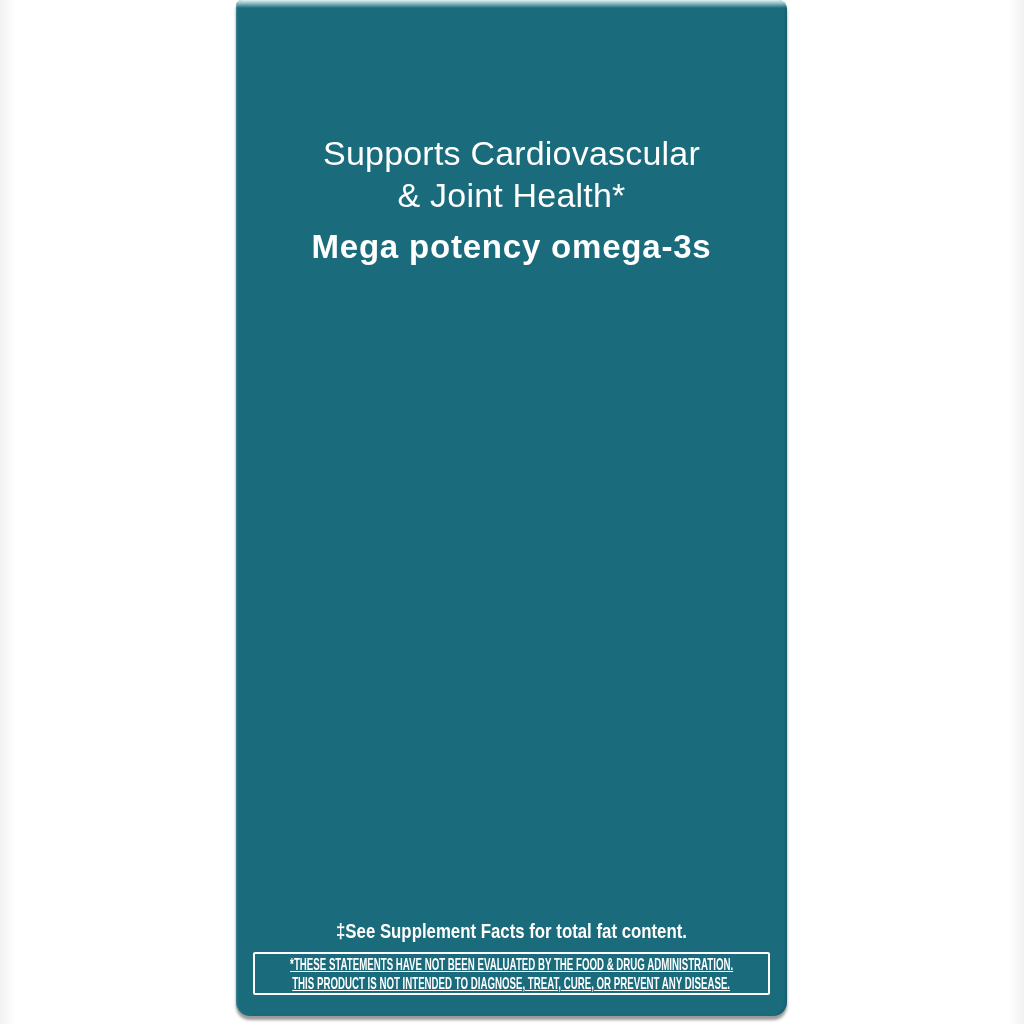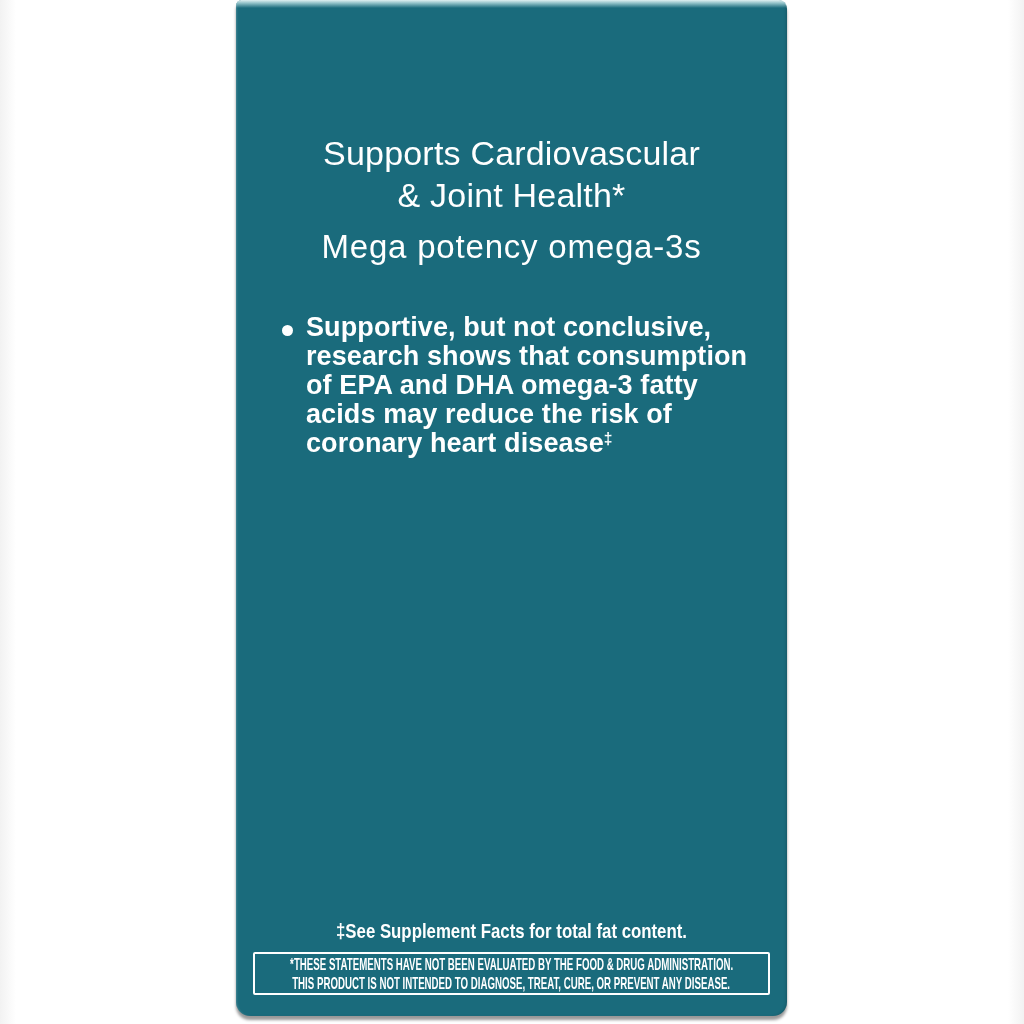--- a/index.html
+++ b/index.html
@@ -37,21 +37,21 @@
   .headline{
     position:absolute;top:132px;left:0;width:100%;
     text-align:center;
     font-size:34px;font-weight:normal;line-height:42px;
     letter-spacing:0.2px;
     white-space:pre-line;
   }
   .subheadline{
     position:absolute;top:228px;left:0;width:100%;
     text-align:center;
-    font-size:33px;font-weight:normal;
+    font-size:33px;font-weight:bold;
     letter-spacing:0.8px;
   }
   .benefits{
     position:absolute;top:313px;left:46px;width:500px;
     list-style:none;
   }
   .benefit{
     position:relative;
     padding-left:24px;
     font-size:27px;font-weight:bold;line-height:29px;
@@ -80,20 +80,21 @@
     white-space:nowrap;
   }
   .disclaimer{
     position:absolute;top:952px;left:17px;
     width:517px;height:43px;
     border:2px solid var(--panel-text);
     border-radius:2px;
     display:flex;flex-direction:column;
     justify-content:center;align-items:center;
     overflow:visible;
+    text-decoration:underline;
   }
   .disclaimer-line{
     font-size:17px;font-weight:bold;line-height:19px;
     white-space:nowrap;
     transform:scaleX(0.57);
     transform-origin:50% 50%;
     letter-spacing:0;
   }
 </style>
 </head>
@@ -106,27 +107,20 @@
     <div class="panel-top-highlight"></div>
 
     <h1 class="headline">Supports Cardiovascular
 &amp; Joint Health*</h1>
 
     <div class="subheadline">Mega potency omega-3s</div>
 
     <ul class="benefits">
 
 
-      <li class="benefit">
-        <span class="dot"></span><span class="benefit-text">Supportive, but not conclusive,
-research shows that consumption
-of EPA and DHA omega-3 fatty
-acids may reduce the risk of
-coronary heart disease</span><sup class="mark">‡</sup>
-      </li>
 
 
     </ul>
 
     <div class="footnote">‡See Supplement Facts for total fat content.</div>
 
     <div class="disclaimer">
       <div class="disclaimer-line">*THESE STATEMENTS HAVE NOT BEEN EVALUATED BY THE FOOD &amp; DRUG ADMINISTRATION.</div>
       <div class="disclaimer-line">THIS PRODUCT IS NOT INTENDED TO DIAGNOSE, TREAT, CURE, OR PREVENT ANY DISEASE.</div>
     </div>

